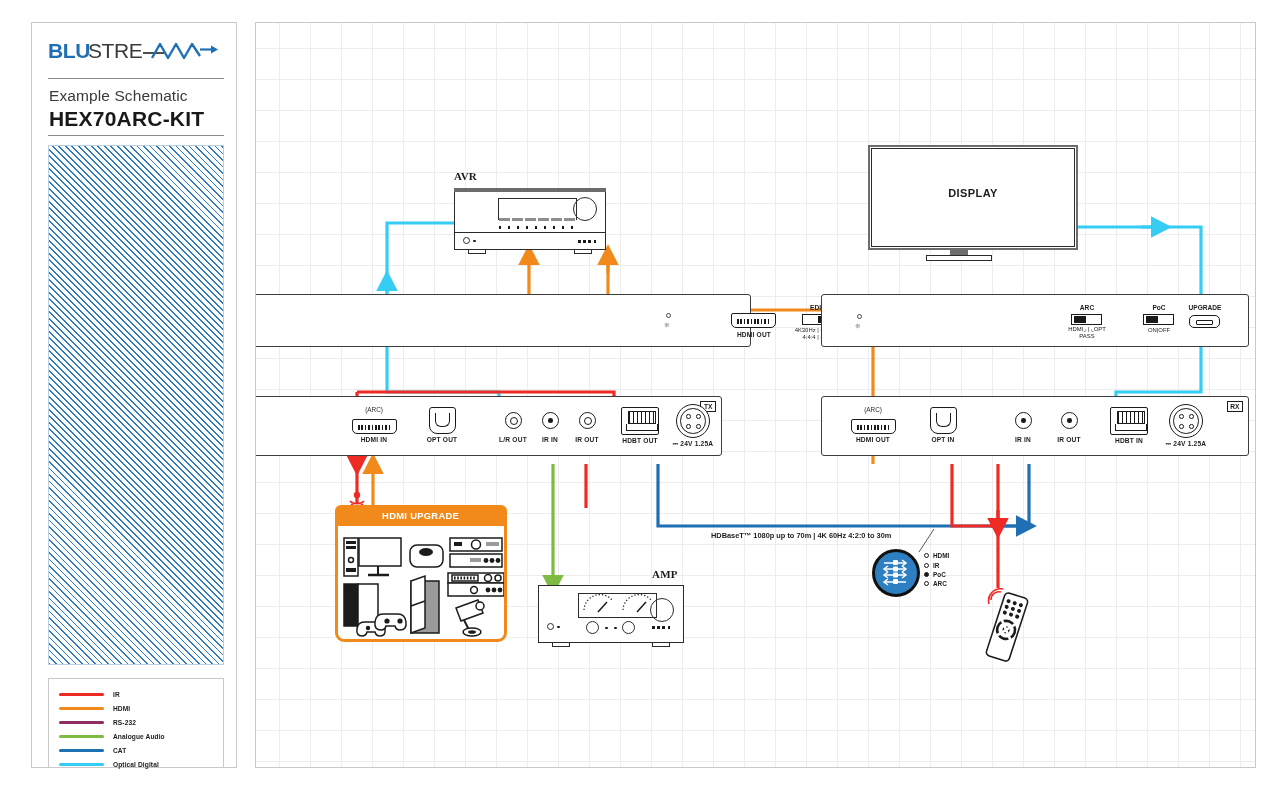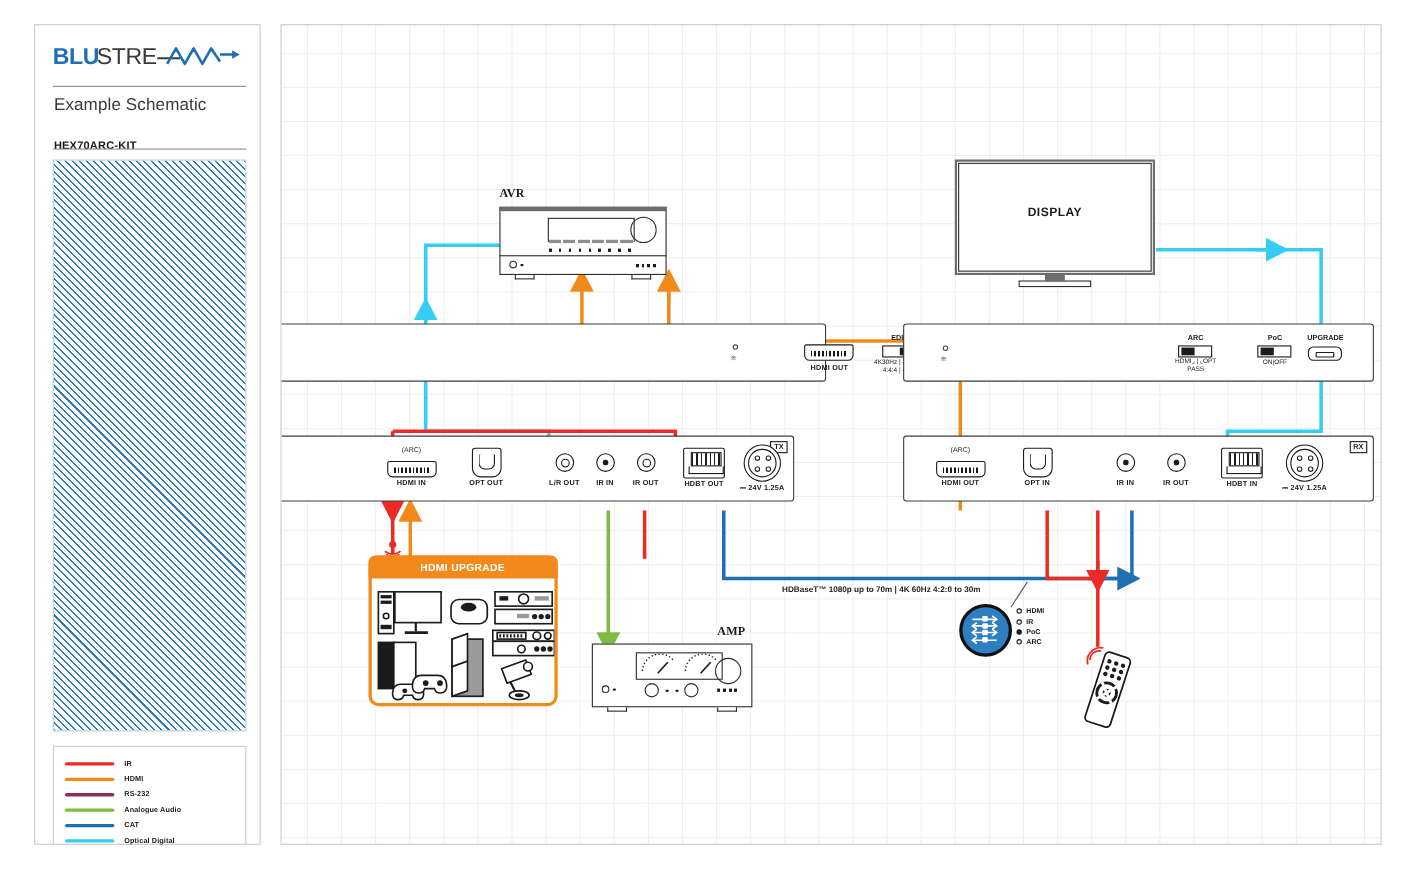--- a/index.html
+++ b/index.html
@@ -18,22 +18,22 @@
   }
   #logo{ position:absolute; left:16px; top:14px; width:176px; height:30px;text-decoration:underline; }
   .rule{ position:absolute; background:#8d8d8d; height:1px; }
   #rule1{ left:16px; top:55px; width:176px; }
   #rule2{ left:16px; top:112px; width:176px; }
   #subtitle{
     position:absolute; left:17px; top:64px; font-size:15.5px; color:#3a3a3a;
     letter-spacing:.1px;
   }
   #model{
-    position:absolute; left:17px; top:84px; font-size:10px; color:#17181a;
-    font-weight:bold; letter-spacing:.2px;margin-top:20px;
+    position:absolute; left:17px; top:84px; font-size:21px; color:#17181a;
+    font-weight:bold; letter-spacing:.2px;
   }
   #hatch{
     position:absolute; left:16px; top:122px; width:176px; height:520px;
     border:1px solid #b9cfe4;
     background:repeating-linear-gradient(45deg,
       #2f7ab9 0px, #2f7ab9 1.3px, #ffffff 1.3px, #ffffff 4.6px);
   }
   #legend{
     position:absolute; left:16px; top:655px; width:176px; height:90px;
     border:1px solid #c9c9c9; background:#fff; padding:9px 0 0 10px;
@@ -73,21 +73,21 @@
   #avr .pwr{ position:absolute; left:9px; top:49px; width:7px; height:7px;
      border:1.3px solid #2b2b2b; border-radius:50%; }
   #avr .pdot{ position:absolute; left:19px; top:51.6px; width:2.6px; height:2.6px; background:#1b1b1b; border-radius:50%; }
   #avr .rdots{ position:absolute; right:8px; top:51.5px; width:20px; height:3px;
      background:repeating-linear-gradient(to right,#1b1b1b 0 2.6px,transparent 2.6px 5.2px); }
   #avr .foot{ position:absolute; bottom:-4px; width:18px; height:4px; background:#fff; border:1.4px solid #2b2b2b; border-top:none; }
   #avr .foot.l{ left:14px; } #avr .foot.r{ right:14px; }
   #avrcap{ left:198px; top:147px; font-size:11px; }
 
   
-  #display{ left:612px; top:122px; width:182px; height:105px; }
+  #display{ left:612px; top:122px; width:210px; height:105px; }
   #display .bez{ position:absolute; inset:0; border:2.6px solid #6d6d6d; background:#fff; }
   #display .scr{ position:absolute; inset:3px; border:1.4px solid #2b2b2b; background:#fff; }
   #display .lbl{ position:absolute; left:0; right:0; top:42px; text-align:center;
      font-size:11px; font-weight:bold; color:#1b1b1b; letter-spacing:.4px; }
   #display .neck{ position:absolute; left:82px; top:105px; width:18px; height:6px; background:#6d6d6d; }
   #display .base{ position:absolute; left:58px; top:110px; width:66px; height:6px; border:1.5px solid #2b2b2b; background:#fff; }
 
   
   .chassis{ border:1.5px solid #3c3c3c; background:#fff; border-radius:3px; }
   #tx-front{ left:-53px; top:271px; width:548px; height:53px; }

